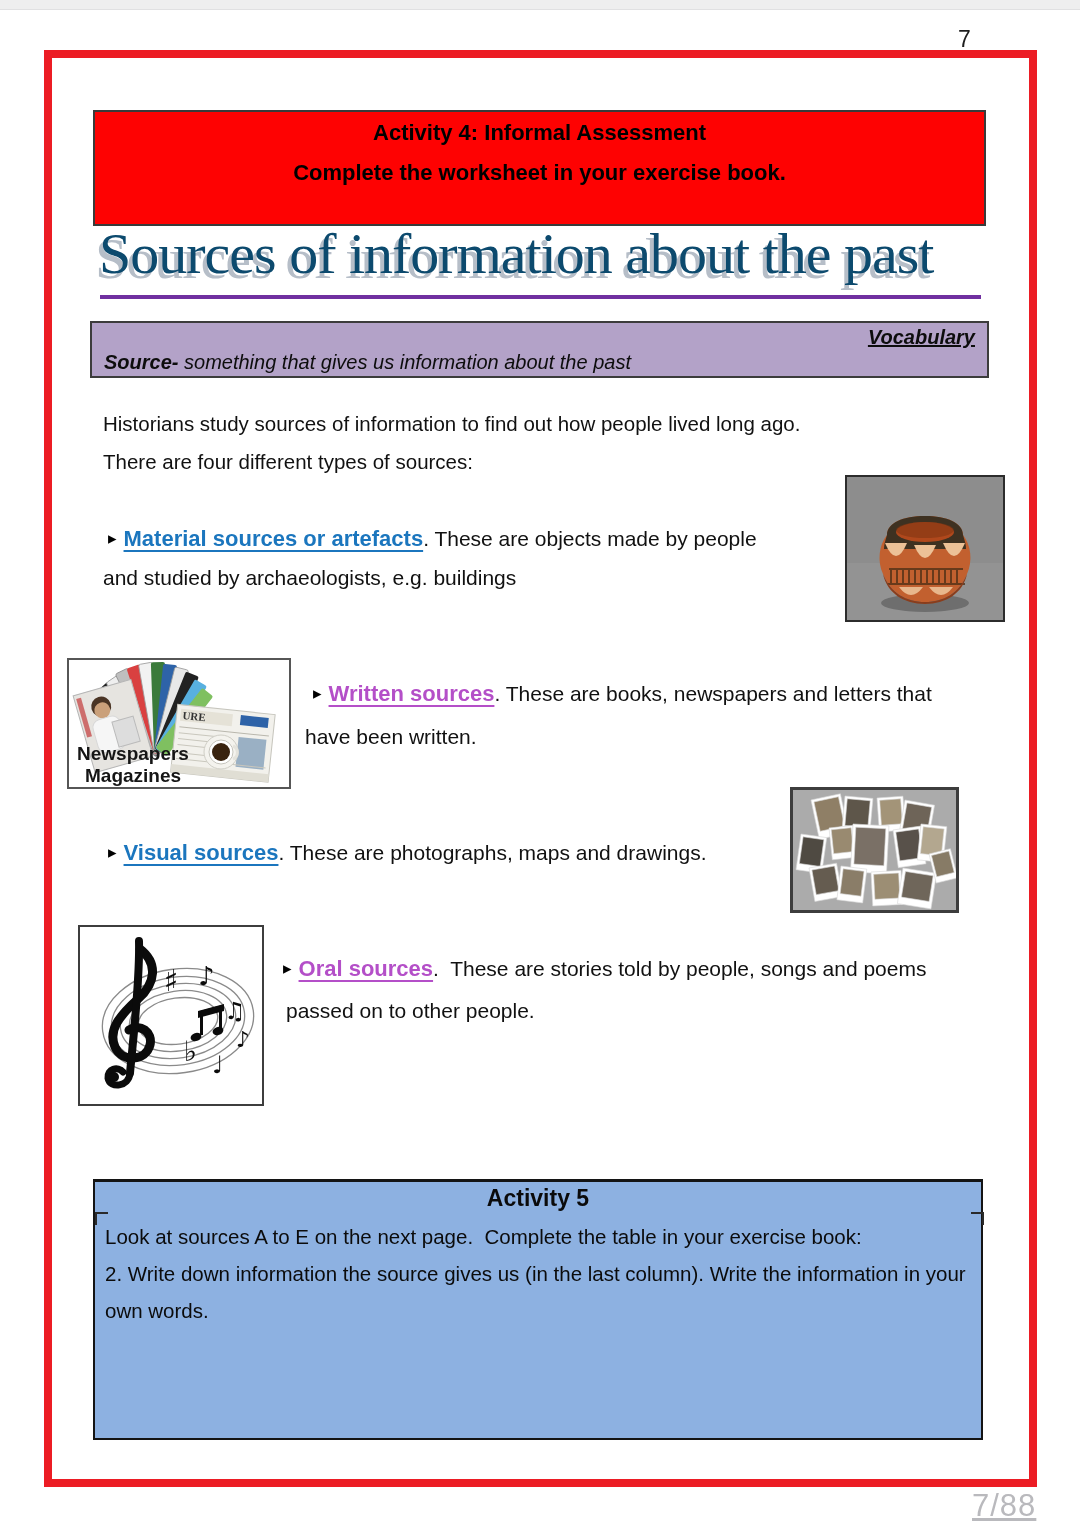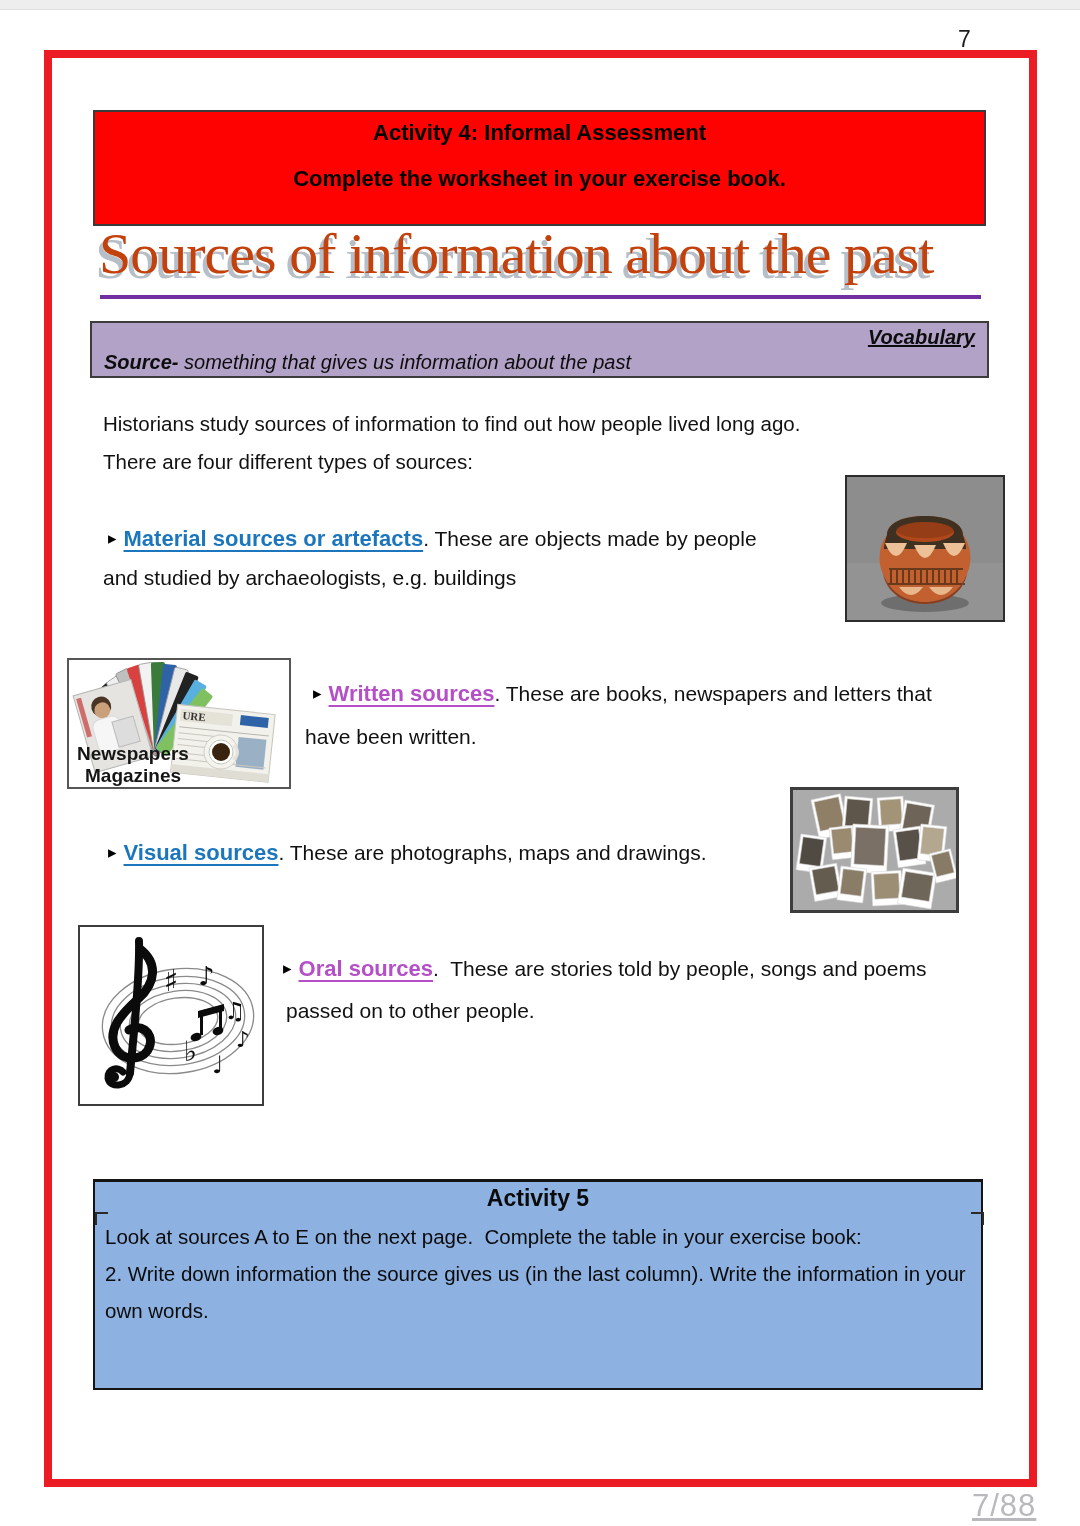--- a/index.html
+++ b/index.html
@@ -7,23 +7,23 @@
   .page{position:relative;width:1080px;height:1526px;background:#ffffff;}
   .abs{position:absolute;}
   .pre{white-space:pre-wrap;}
 
   .top-strip{left:0;top:0;width:1080px;height:9px;background:#eeeeef;border-bottom:1px solid #e0e0e2;}
   .red-frame{left:44px;top:50px;width:993px;height:1437px;border:8px solid #ec1c24;box-sizing:border-box;}
   .pageno{left:958px;top:26px;font-size:23px;color:#1d1d1d;}
 
   .banner{left:93px;top:110px;width:893px;height:116px;background:#fe0202;border:2px solid #3a3a3a;box-sizing:border-box;text-align:center;color:#000;font-weight:bold;}
   .banner-l1{margin-top:8px;font-size:22px;}
-  .banner-l2{margin-top:20px;font-size:22px;}
-
-  .doc-title{left:99px;top:220px;font-family:"Liberation Serif",serif;font-size:58px;color:#c2410c;letter-spacing:-1px;white-space:nowrap;text-shadow:-4px 5px 0 #b6bec8;text-align:center;}
+  .banner-l2{margin-top:14px;font-size:22px;}
+
+  .doc-title{left:99px;top:220px;font-family:"Liberation Serif",serif;font-size:58px;color:#0c4a6e;letter-spacing:-1px;white-space:nowrap;text-shadow:-4px 5px 0 #b6bec8;text-align:center;}
   .title-rule{left:100px;top:295px;width:881px;height:4px;background:#7030a0;}
 
   .vocab{left:90px;top:321px;width:899px;height:57px;background:#b3a2c8;border:2px solid #3c3c3c;box-sizing:border-box;padding:3px 12px;font-style:italic;color:#0d0d0d;}
   .vocab-h{font-weight:bold;text-decoration:underline;font-size:20px;text-align:right;}
   .vocab-d{font-size:20px;margin-top:2px;}
   .vocab-term{font-weight:bold;}
 
   .body-line{font-size:20.5px;color:#111;}
   .intro1{left:103px;top:412px;}
   .intro2{left:103px;top:450px;}
@@ -42,21 +42,21 @@
   .oral-line1{left:283px;top:956px;}
   .oral-line2{left:286px;top:999px;}
 
   .img-frame{box-sizing:border-box;overflow:hidden;background:#fff;}
   .img-pot{left:845px;top:475px;width:160px;height:147px;border:2px solid #2c2c2c;}
   .img-news{left:67px;top:658px;width:224px;height:131px;border:2px solid #565656;}
   .img-photos{left:790px;top:787px;width:169px;height:126px;border:3px solid #3d3d3d;}
   .img-music{left:78px;top:925px;width:186px;height:181px;border:2px solid #3d3d3d;}
   .img-frame svg{display:block;}
 
-  .activity{left:93px;top:1179px;width:890px;height:211px;background:#8db1e1;border:2px solid #141414;border-top-width:3px;box-sizing:border-box;color:#0b0b0b;}
+  .activity{left:93px;top:1179px;width:890px;height:261px;background:#8db1e1;border:2px solid #141414;border-top-width:3px;box-sizing:border-box;color:#0b0b0b;}
   .activity-title{text-align:center;font-weight:bold;font-size:23px;margin-top:3px;}
   .activity-body{padding:6px 10px 0 10px;font-size:20.5px;line-height:37px;}
   .corner{width:11px;height:11px;}
   .corner-l{left:95px;top:1212px;border-left:2px solid #2a2a2a;border-top:2px solid #2a2a2a;}
   .corner-r{left:971px;top:1212px;border-right:2px solid #2a2a2a;border-top:2px solid #2a2a2a;}
 
   .pager{left:972px;top:1488px;font-size:31px;color:#b9b9bd;letter-spacing:1px;text-decoration:underline;}
 </style>
 </head>
 <body>

